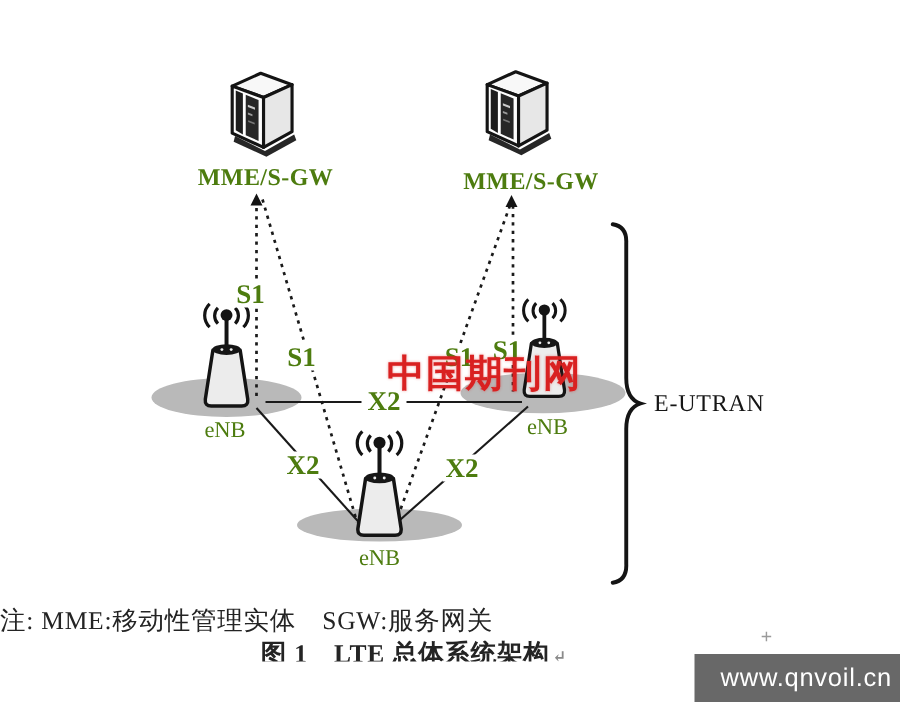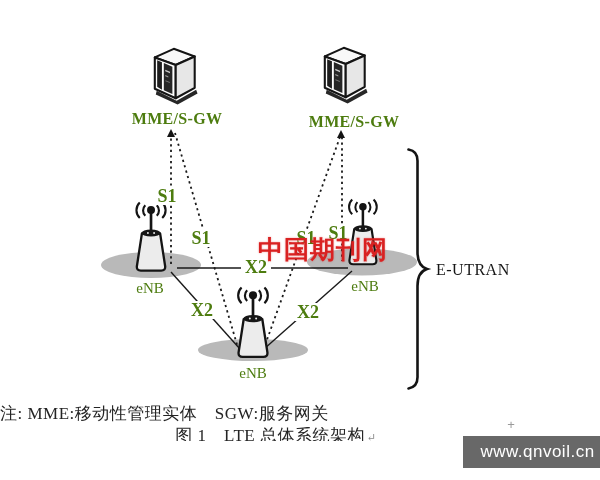--- a/index.html
+++ b/index.html
@@ -28,21 +28,21 @@
     text-shadow:0 0 2px rgba(217,33,33,.45);white-space:nowrap;margin-left:24px;
   }
   .note-line{
     position:absolute;left:0;top:402px;width:600px;text-align:left;z-index:2;
     font-size:17px;color:#242424;letter-spacing:.5px;
     font-family:"Liberation Serif","DejaVu Serif",serif;
   }
   .figcap-clip{
     position:absolute;left:0;top:427px;width:552px;height:14px;overflow:hidden;
     text-align:center;z-index:2;font-size:17px;line-height:17px;color:#242424;
-    letter-spacing:.5px;font-family:"Liberation Serif","DejaVu Serif",serif;
+    letter-spacing:.5px;font-family:"Liberation Serif","DejaVu Serif",serif;font-weight:bold;
   }
   .figcap-clip .ret{font-size:11px;color:#8a8a8a;margin-left:2px;}
   .stray-mark{
     position:absolute;left:511px;top:424px;transform:translate(-50%,-50%);z-index:2;
     font-size:13px;color:#9a9a9a;font-family:"Liberation Sans",sans-serif;
   }
   .badge{
     position:absolute;z-index:4;background:#686868;color:#ffffff;
     display:flex;align-items:center;justify-content:center;
     font-family:"Liberation Sans","DejaVu Sans",sans-serif;font-size:17px;

